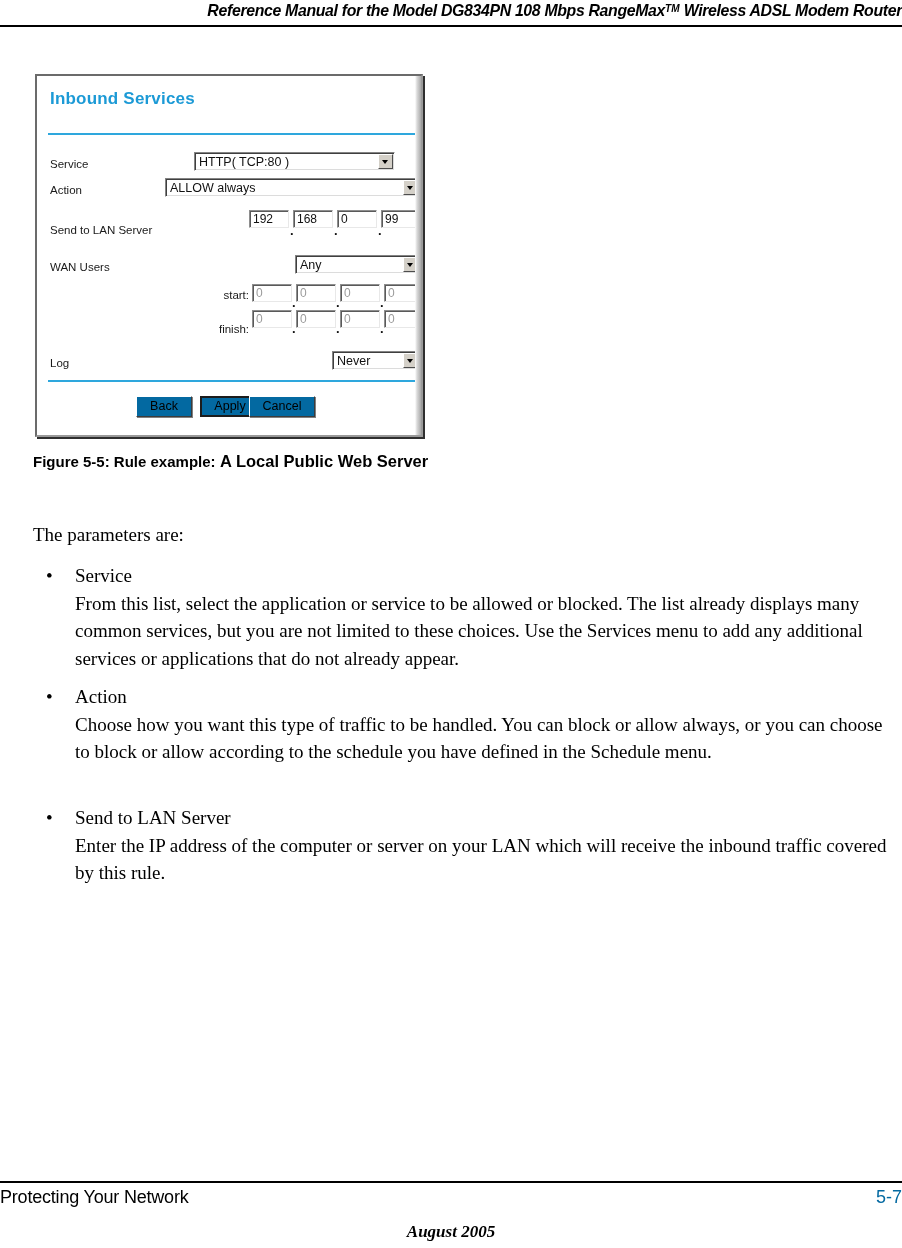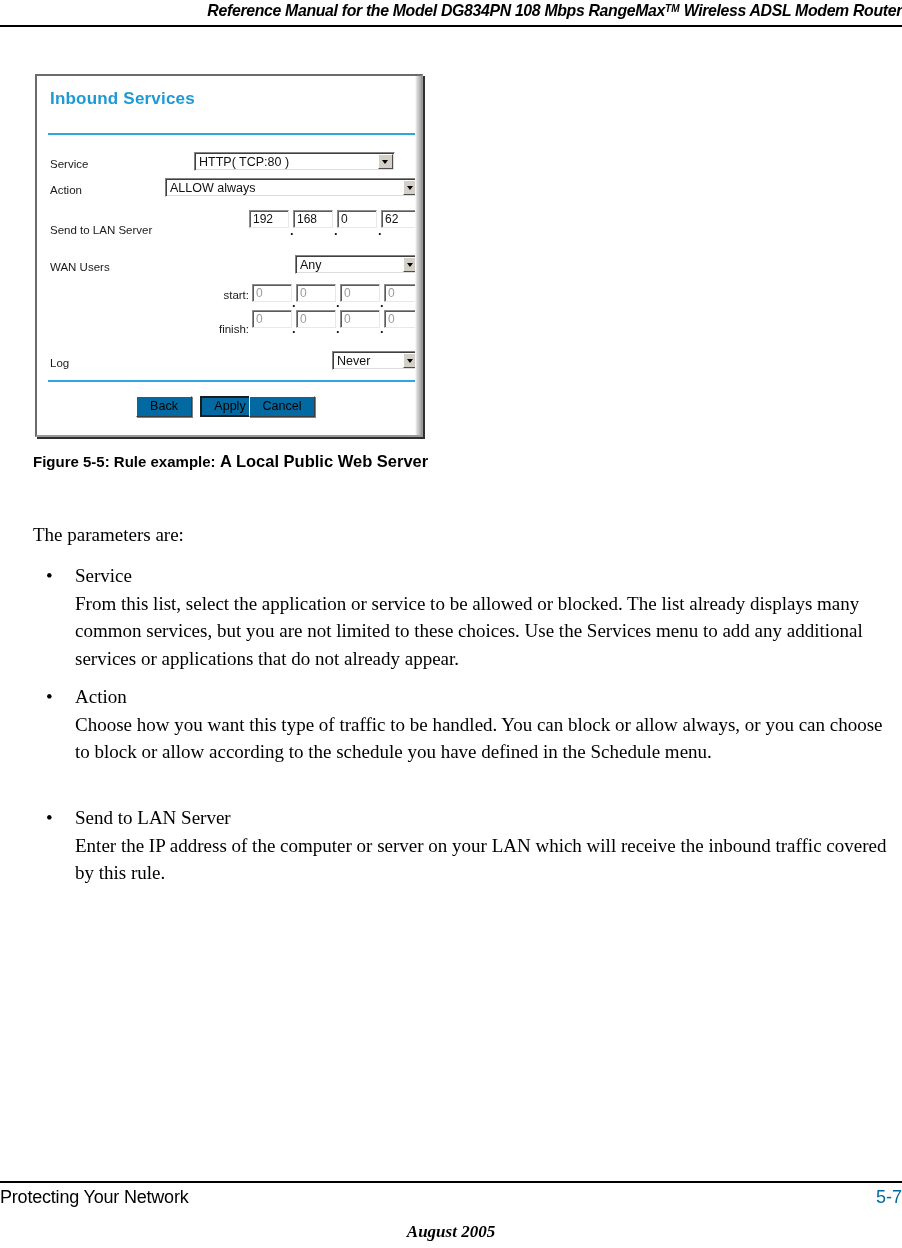--- a/index.html
+++ b/index.html
@@ -340,21 +340,21 @@
     <div class="dot" style="left:253px; top:148px;">.</div>
     <div class="octet" style="left:256px; top:134px;">
         <span>168</span>
       </div>
     <div class="dot" style="left:297px; top:148px;">.</div>
     <div class="octet" style="left:300px; top:134px;">
         <span>0</span>
       </div>
     <div class="dot" style="left:341px; top:148px;">.</div>
     <div class="octet" style="left:344px; top:134px;">
-        <span>62</span>
+        <span>99</span>
       </div>
 
     <div class="form-label" style="left:13px; top:185px;">WAN Users</div>
     <div class="sel" style="left:258px; top:179px; width:125px;">
       <span class="sel-text">Any</span>
       <span class="sel-arrow"></span>
     </div>
 
     <div class="form-label right" style="left:150px; top:213px; width:62px;">start:</div>
     <div class="octet disabled" style="left:215px; top:208px;">

